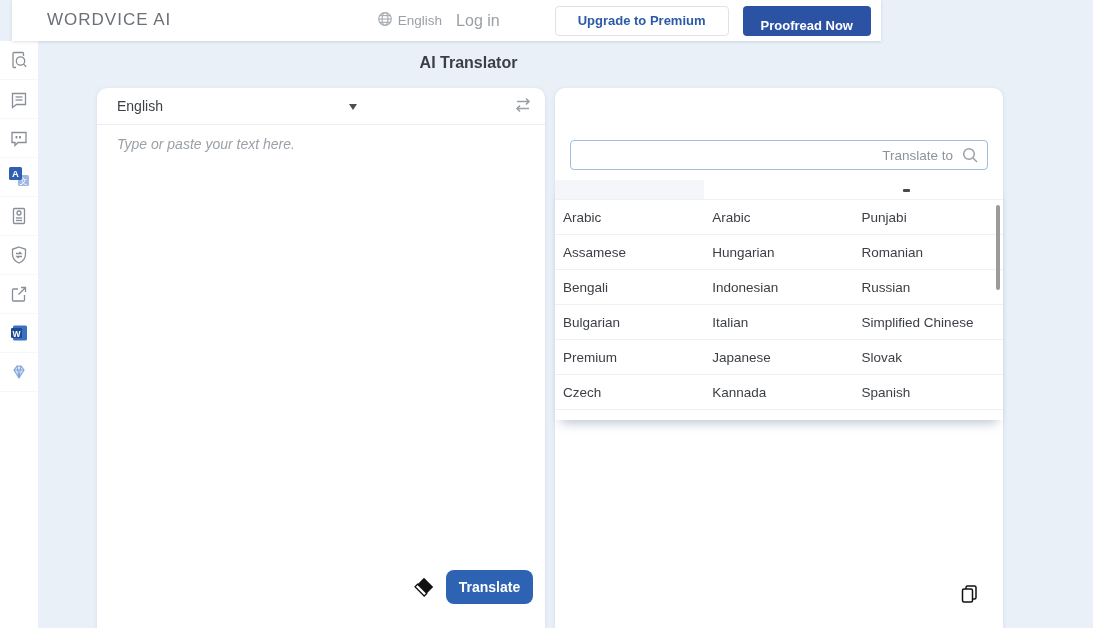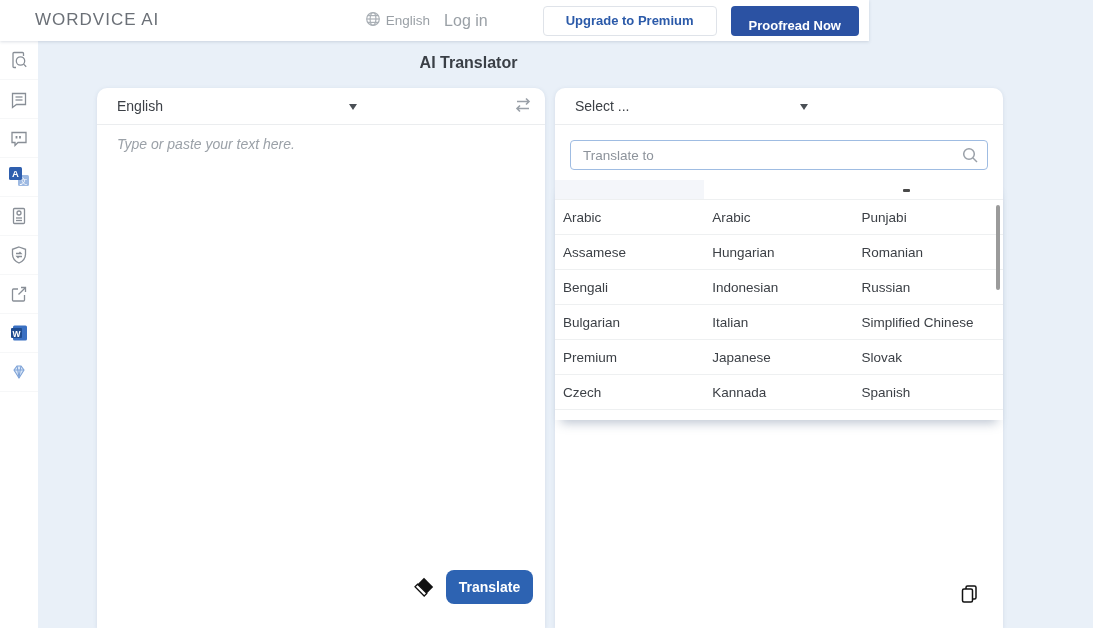--- a/index.html
+++ b/index.html
@@ -1,20 +1,20 @@
 <!DOCTYPE html>
 <html><head>
 <meta charset="utf-8">
 <style>
   * { margin:0; padding:0; box-sizing:border-box; }
   html,body { width:1093px; height:628px; overflow:hidden;
     font-family:"Liberation Sans","DejaVu Sans",sans-serif; background:#e9f0f8; }
 
   
-  .header { position:absolute; left:0; top:0; width:869px; height:41px; background:#fff;
+  .header { position:absolute; left:12px; top:0; width:869px; height:41px; background:#fff;
     box-shadow:0 1px 3px rgba(60,80,110,.18); z-index:30; display:flex; align-items:center; }
   .logo { position:absolute; left:35px; top:10px; font-size:17px; letter-spacing:1px;
     color:#6b7077; font-weight:400; cursor:pointer; }
   .header-right { position:absolute; right:10px; top:0; height:41px; display:flex; align-items:center; gap:14px; }
   .hdr-lang { display:flex; align-items:center; gap:5px; color:#9aa0a6; font-size:13.5px; cursor:pointer; }
   .hdr-login { color:#9aa0a6; font-size:16px; cursor:pointer; margin-right:6px; }
   .btn-outline { height:30px; padding:0 22px; background:#fff; border:1px solid #dfe3e9; border-radius:4px;
     color:#2b5aa9; font-weight:bold; font-size:13px; cursor:pointer;margin-left:35px; }
   .btn-solid { height:30px; padding:12px 18px; background:#2b52a3; border:none; border-radius:4px;
     color:#fff; font-weight:bold; font-size:13px; cursor:pointer; }
@@ -48,21 +48,21 @@
     outline:none; font-family:"Liberation Sans","DejaVu Sans",sans-serif; font-size:14px; color:#333; background:transparent; }
   .src-text::placeholder { font-style:italic; color:#9ba1a8; }
   .src-controls { position:absolute; right:12px; top:482px; display:flex; align-items:center; gap:10px; }
   .eraser-btn { cursor:pointer; width:24px; height:24px; display:flex; align-items:center; justify-content:center; }
   .translate-btn { width:87px; height:34px; background:#2d63b2; border:none; border-radius:8px;
     color:#fff; font-weight:bold; font-size:14px; cursor:pointer; }
 
   
   .search-wrap { position:absolute; left:15px; top:52px; width:418px; height:30px; }
   .search-input { width:100%; height:100%; border:1px solid #9fbce2; border-radius:4px; outline:none;
-    padding:0 34px 0 12px; font-size:13.5px; color:#3b82f6; font-family:"Liberation Sans","DejaVu Sans",sans-serif; }
+    padding:0 34px 0 12px; font-size:13.5px; color:#3b82f6; font-family:"Liberation Sans","DejaVu Sans",sans-serif;text-align:right; }
   .search-input::placeholder { color:#8d939b; }
   .search-icon { position:absolute; right:9px; top:6px; cursor:pointer; }
 
   .lang-list { position:absolute; left:0; top:92px; width:448px; height:240px; background:#fff;
     box-shadow:0 9px 10px -6px rgba(90,110,140,.4); overflow:hidden; }
   .lang-row { display:flex; height:35px; border-bottom:1px solid #eef0f1; }
   .lang-row.partial { height:20px; }
   .lang-cell { width:149.3px; display:flex; align-items:center; padding-left:8px;
     font-size:13.5px; color:#3c4046; cursor:pointer; }
   .cell-hl { background:#f4f6fa; }
@@ -201,24 +201,20 @@
       <svg width="22" height="22" viewBox="0 0 24 24">
         <path d="M12 2 L22 12 L15 19 L5 9 Z" fill="#111"></path>
         <path d="M5 9 L15 19 L12.2 21.8 L2.2 11.8 Z" fill="#fff" stroke="#111" stroke-width="1.4"></path>
       </svg>
     </span>
     <button class="translate-btn">Translate</button>
   </div>
 </div>
 
 <div class="panel panel-right">
-  <div class="panel-head">
-    <span class="sel-label">Select ...</span>
-    <span class="caret caret-tgt"></span>
-  </div>
 
   <div class="search-wrap">
     <input class="search-input" type="text" placeholder="Translate to" style="">
     <span class="search-icon">
       <svg width="18" height="18" viewBox="0 0 18 18" fill="none" stroke="#9aa0a8" stroke-width="1.5">
         <circle cx="8" cy="8" r="5.3"></circle>
           <line x1="12" y1="12" x2="16" y2="16"></line>
       </svg>
     </span>
   </div>

